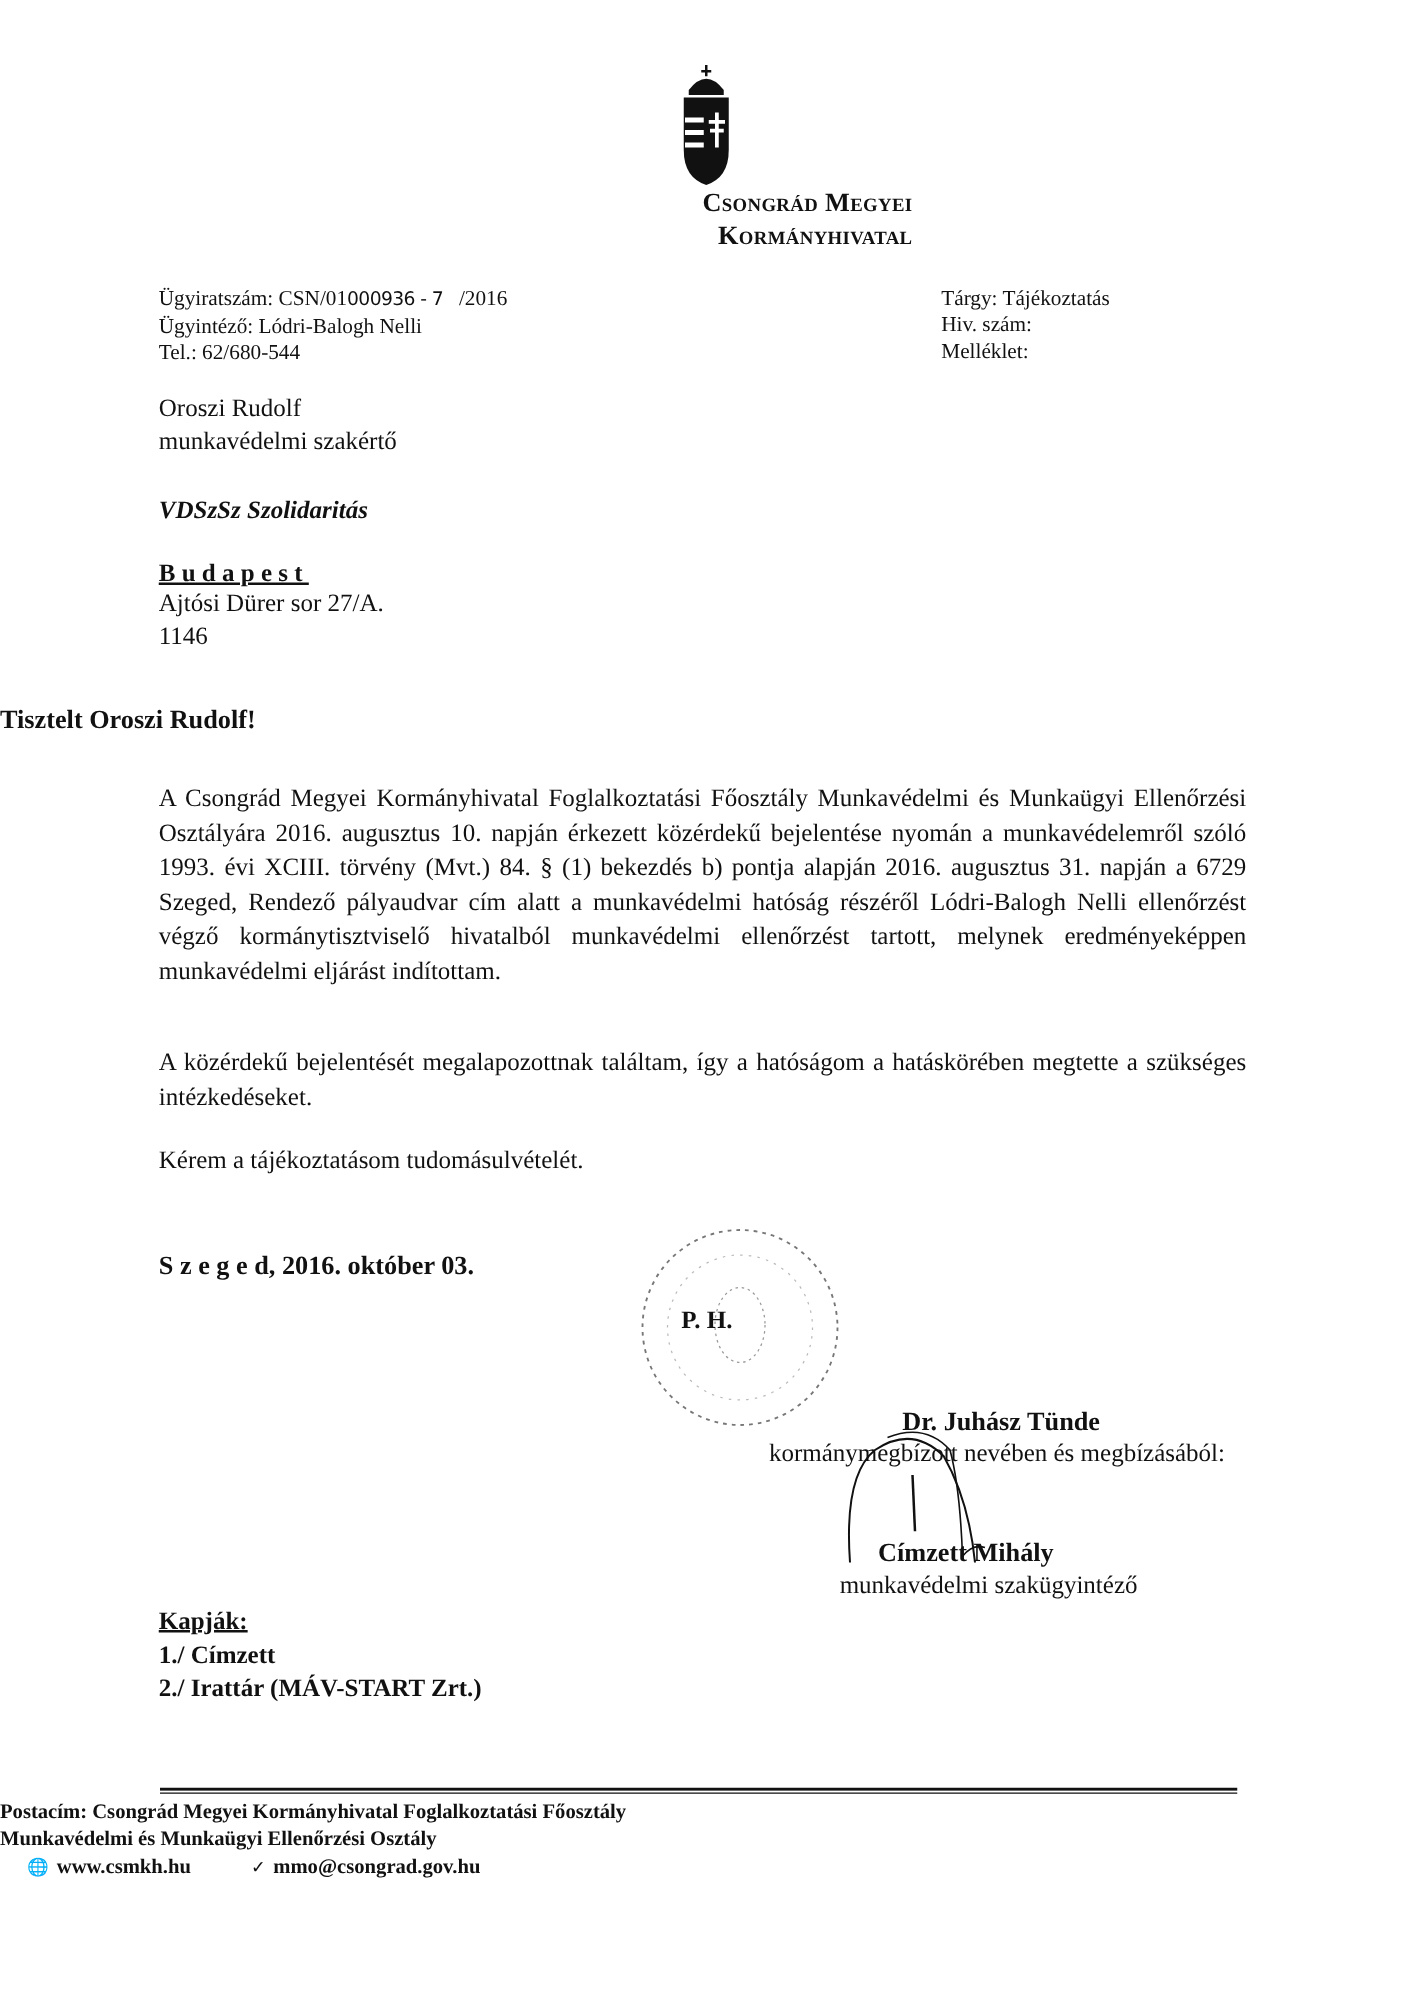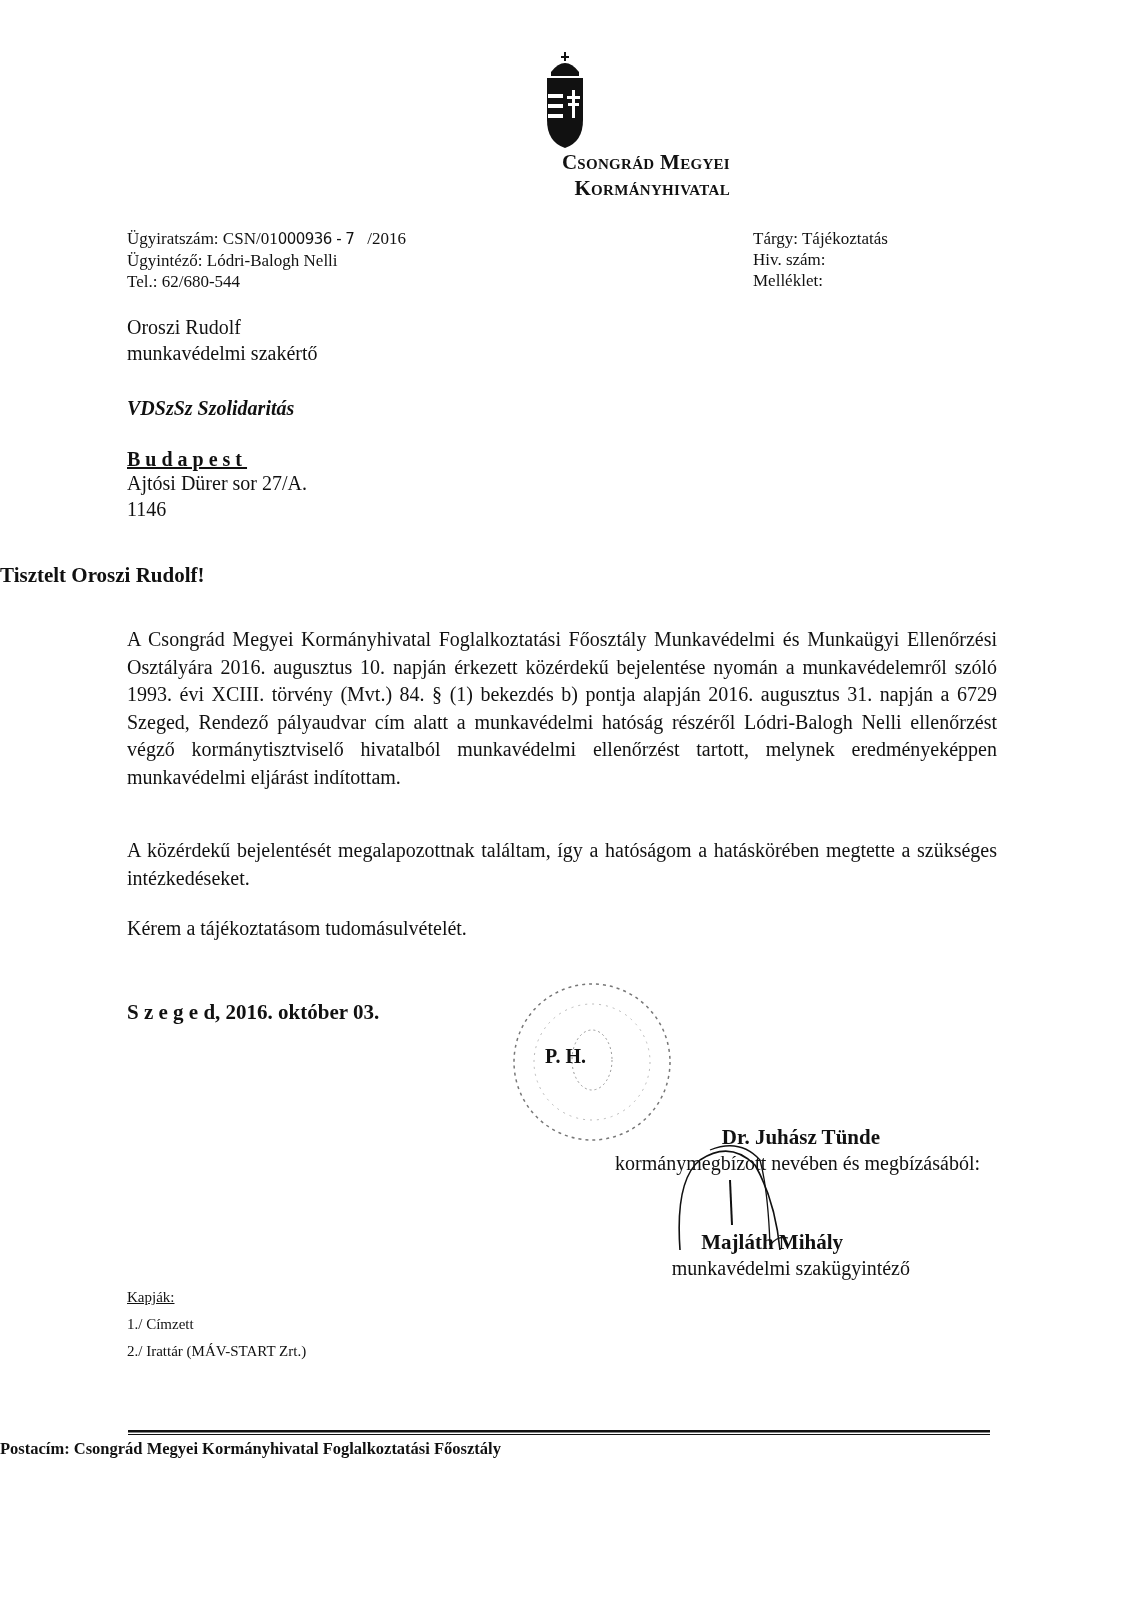--- a/index.html
+++ b/index.html
@@ -21,21 +21,21 @@
   .salute { left:0; width:931px; text-align:left; top:563px; font-weight:bold; font-size:21px; }
   .para { left:127px; width:870px; font-size:20px; line-height:27.5px; text-align:justify; }
   .date { left:127px; top:1000px; font-size:21px; font-weight:bold; }
   .stamp { left:510px; top:980px; width:165px; height:165px; }
   .ph { left:545px; top:1045px; font-size:20px; font-weight:bold; }
   .sig1 { left:560px; width:320px; text-align:right; top:1125px; font-size:21px; font-weight:bold; }
   .sig2 { left:480px; width:500px; text-align:right; top:1152px; font-size:20px; }
   .sig3 { left:560px; width:283px; text-align:right; top:1230px; font-size:21px; font-weight:bold; }
   .sig4 { left:560px; width:350px; text-align:right; top:1257px; font-size:20px; }
   .signature { left:670px; top:1140px; width:200px; height:120px; }
-  .kap { left:127px; top:1284px; font-size:15px; line-height:27px; }
+  .kap { left:127px; top:1284px; font-size:20px; line-height:27px;font-weight:bold; }
   .underline { text-decoration:underline; }
   .footer-line { left:128px; top:1430px; width:862px; }
   .footer { left:0; width:1006px; text-align:left; top:1438px; font-weight:bold; font-size:16.5px; line-height:22px; }
   .footer .row2col { display:inline-block; margin:0 22px; }
   .ico { font-family:"DejaVu Sans", sans-serif; font-size:14px; margin-right:6px; }
 </style>
 </head>
 <body>
 
 <svg class="abs crest" viewBox="0 0 44 100">
@@ -90,28 +90,33 @@
 <div class="abs ph">P. H.</div>
 
 <div class="abs sig1">Dr. Juhász Tünde</div>
 <div class="abs sig2">kormánymegbízott nevében és megbízásából:</div>
 <svg class="abs signature" viewBox="0 0 200 120">
   <path d="M10 110 Q5 40 30 20 Q60 0 85 25 Q105 60 110 110" fill="none" stroke="#111" stroke-width="1.6"></path>
   <path d="M40 10 Q70 -2 90 20 Q98 50 100 105" fill="none" stroke="#111" stroke-width="1.3"></path>
   <path d="M60 40 L62 85" stroke="#111" stroke-width="2"></path>
   <path d="M100 105 Q108 95 118 98" fill="none" stroke="#111" stroke-width="1.3"></path>
 </svg>
-<div class="abs sig3">Majláth Mihály</div>
+<div class="abs sig3">Címzett Mihály</div>
 <div class="abs sig4">munkavédelmi szakügyintéző</div>
 
 <div class="abs kap">
   <div class="underline">Kapják:</div>
   <div>1./ Címzett</div>
   <div>2./ Irattár (MÁV-START Zrt.)</div>
 </div>
 
 <svg class="abs footer-line" height="6" viewBox="0 0 862 6" preserveAspectRatio="none">
   <rect x="0" y="0" width="862" height="2.5" fill="#111"></rect>
   <rect x="0" y="4" width="862" height="1" fill="#111"></rect>
 </svg>
 <div class="abs footer">
   <div>Postacím: Csongrád Megyei Kormányhivatal Foglalkoztatási Főosztály</div>
+  <div>Munkavédelmi és Munkaügyi Ellenőrzési Osztály</div>
+  <div>
+    <span class="row2col"><span class="ico">🌐</span><span>www.csmkh.hu</span></span>
+    <span class="row2col"><span class="ico">✓</span><span>mmo@csongrad.gov.hu</span></span>
+  </div>
 </div>
 
 </body></html>

